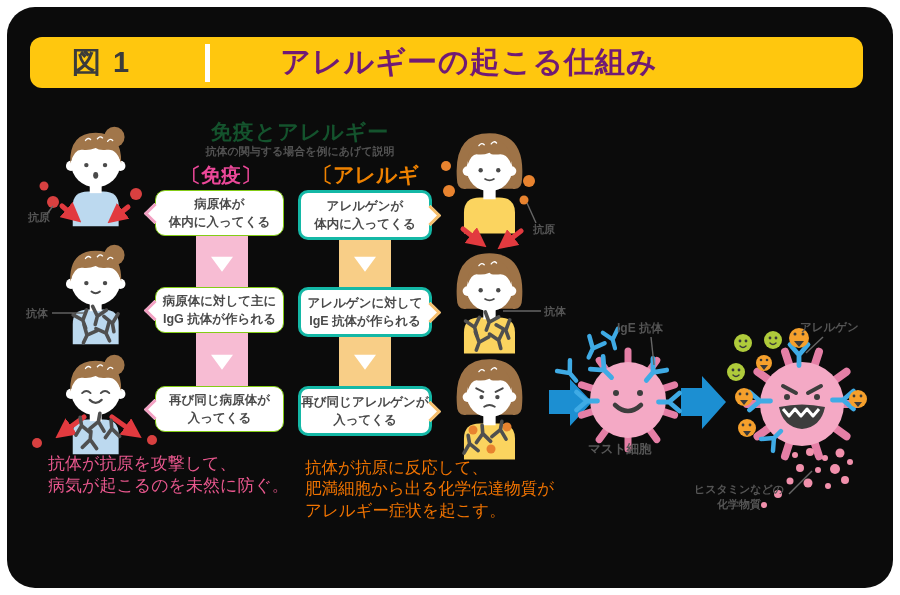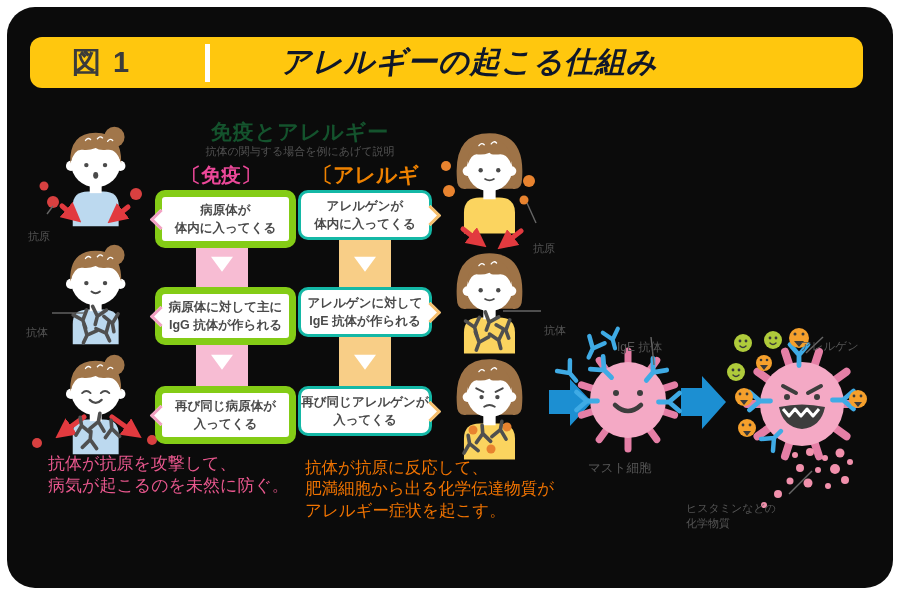--- a/index.html
+++ b/index.html
@@ -6,55 +6,55 @@
   body{
     width:900px;height:595px;position:relative;background:#ffffff;
     font-family:"Liberation Sans","DejaVu Sans",sans-serif;overflow:hidden;
   }
   .frame{position:absolute;left:7px;top:7px;width:886px;height:581px;
     background:#0b0b0b;border-radius:28px;}
   .header{position:absolute;left:30px;top:37px;width:833px;height:51px;
     background:#FFC70E;border-radius:12px;display:flex;align-items:center;gap:46px;}
   .fig-label{margin-left:42px;font-size:29px;font-weight:bold;color:#3b3b3b;letter-spacing:2px;}
   .divider{width:5px;height:38px;background:#ffffff;margin:0 24px 0 28px;}
-  .header-title{font-size:30px;font-weight:bold;color:#0f172a;letter-spacing:1px;font-style:italic;}
+  .header-title{font-size:30px;font-weight:bold;color:#701a75;letter-spacing:1px;}
   .abs{position:absolute;}
   .diag-title{left:190px;top:118px;width:220px;text-align:center;
     font-size:21px;font-weight:bold;color:#14532d;letter-spacing:1px;}
   .diag-subtitle{left:150px;top:144px;width:300px;text-align:center;
-    font-size:11px;font-weight:normal;color:#525252;}
+    font-size:11px;font-weight:bold;color:#525252;}
   .col-label{font-weight:bold;text-align:center;}
   .pink-label{left:181px;top:162px;width:80px;font-size:20px;color:#ec4899;}
   .orange-label{left:303px;top:161px;width:125px;font-size:21px;color:#EF8200;}
   .conn{position:absolute;width:52px;}
   .conn .tri{position:absolute;left:50%;top:50%;width:0;height:0;
     transform:translate(-50%,-42%);
     border-left:11px solid transparent;border-right:11px solid transparent;
     border-top:15px solid #ffffff;}
   .pink-conn{background:#F7BCD3;}
   .orange-conn{background:#F8CE87;}
   .step-box{position:absolute;background:#ffffff;border-radius:10px;
     display:flex;align-items:center;justify-content:center;text-align:center;
     font-size:12.5px;font-weight:bold;color:#4a4a4a;line-height:1.45;
     white-space:pre-line;}
-  .pink-box{border:7px solid #84cc16;left:155px;width:127px;}
+  .pink-box{border:1px solid #84cc16;left:155px;width:127px;}
   .orange-box{border:3px solid #14b8a6;left:298px;width:128px;}
   .step-box::before{content:'';position:absolute;top:50%;margin-top:-7px;
     width:12px;height:12px;background:#ffffff;transform:rotate(45deg);}
   .pink-box::before{left:-9px;border-left:3px solid #F2A0C2;border-bottom:3px solid #F2A0C2;}
   .orange-box::before{right:-9px;border-right:3px solid #F6BE6B;border-top:3px solid #F6BE6B;}
   .r1{top:190px;height:44px;}
   .r2{top:287px;height:44px;}
   .r3{top:386px;height:44px;}
   .c1{top:236px;height:54px;}
   .c2{top:333px;height:56px;}
   .conclusion{font-weight:normal;white-space:pre-line;}
   .pink-text{left:48px;top:453px;font-size:17px;line-height:1.32;color:#E8578D;}
   .orange-text{left:305px;top:457px;font-size:16.5px;line-height:1.3;color:#F07300;}
-  .ill-label{font-size:11px;font-weight:normal;color:#555555;white-space:pre-line;margin-top:19px;}
+  .ill-label{font-size:11px;font-weight:bold;color:#555555;white-space:pre-line;}
   .art{position:absolute;left:0;top:0;}
 </style>
 </head>
 <body>
 
 <div class="frame"></div>
 
 <svg class="art" width="900" height="595" viewBox="0 0 900 595">
   <defs>
     <path id="yab" d="M0,9 L0,2 M0,2 L-6,-5 M0,2 L6,-5" fill="none" stroke-linecap="round" stroke-linejoin="round"></path>
@@ -336,14 +336,14 @@
 肥満細胞から出る化学伝達物質が
 アレルギー症状を起こす。</div>
 
 <div class="abs ill-label" style="left:28px;top:210px;">抗原</div>
 <div class="abs ill-label" style="left:26px;top:306px;">抗体</div>
 <div class="abs ill-label" style="left:533px;top:222px;">抗原</div>
 <div class="abs ill-label" style="left:544px;top:304px;">抗体</div>
 <div class="abs ill-label" style="left:617px;top:320px;font-size:12px;">IgE 抗体</div>
 <div class="abs ill-label" style="left:588px;top:441px;width:84px;text-align:left;font-size:12.5px;">マスト細胞</div>
 <div class="abs ill-label" style="left:800px;top:320px;font-size:11.5px;">アレルゲン</div>
-<div class="abs ill-label" style="left:686px;top:482px;width:106px;line-height:1.4;">ヒスタミンなどの
+<div class="abs ill-label" style="left:686px;top:482px;width:106px;text-align:center;line-height:1.4;">ヒスタミンなどの
 化学物質</div>
 
 </body></html>

